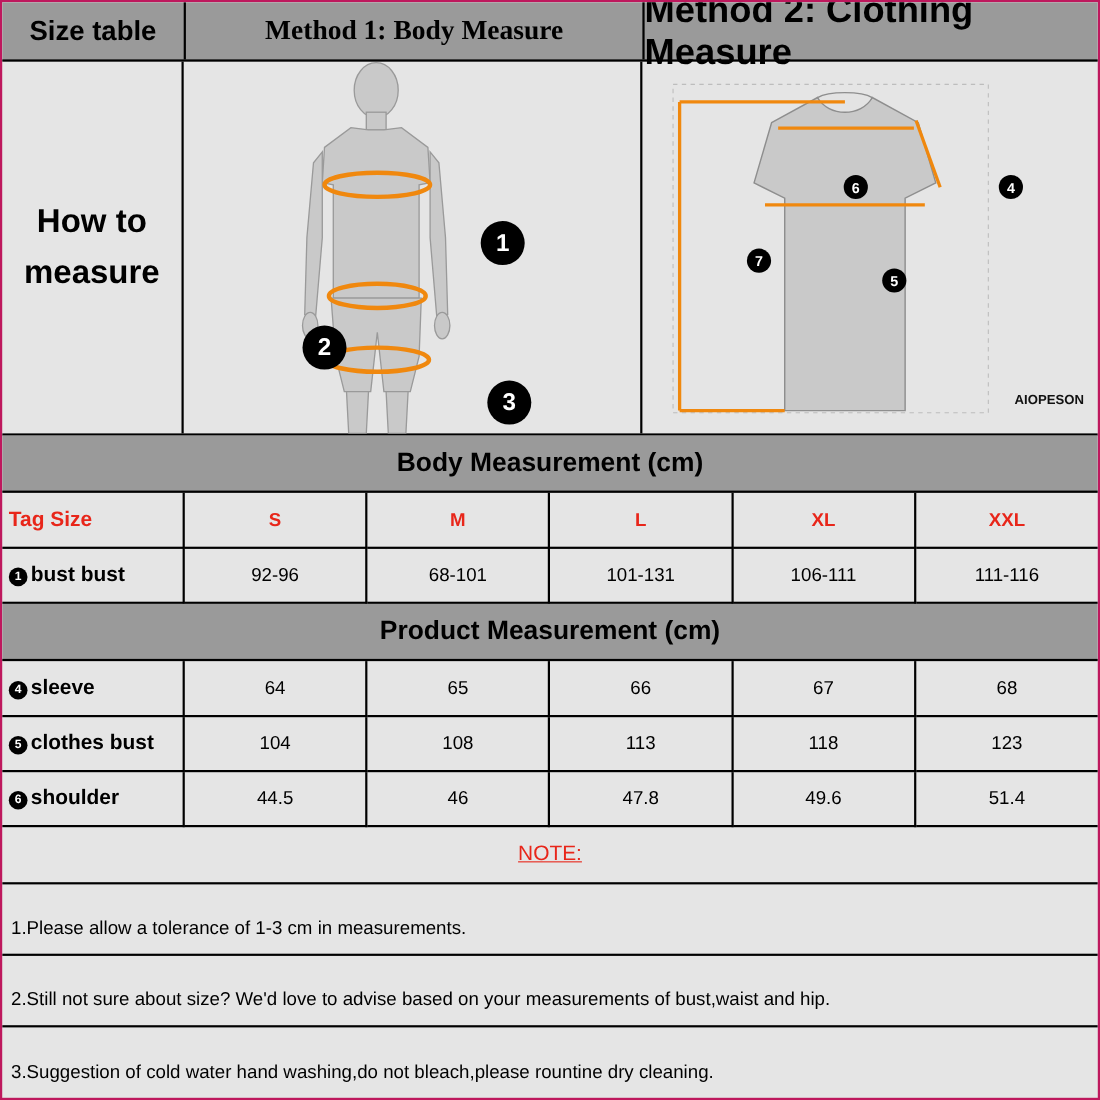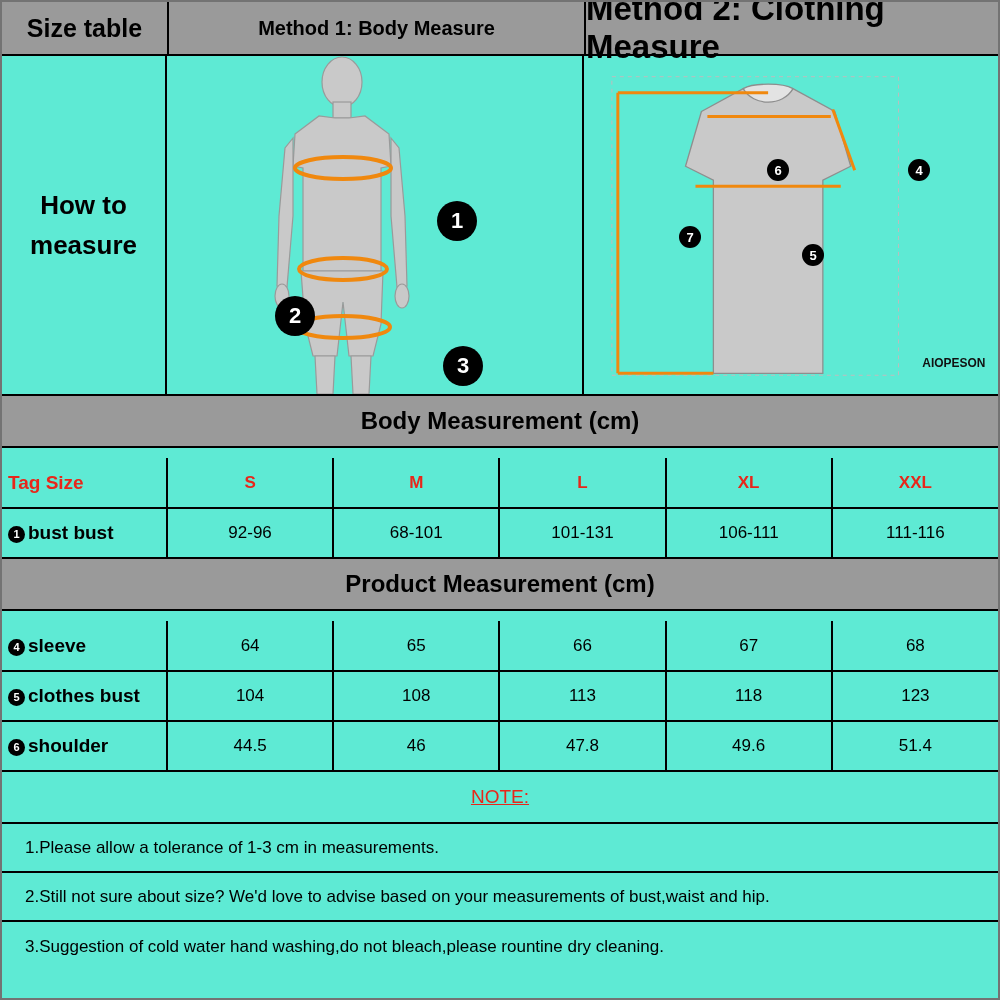--- a/index.html
+++ b/index.html
@@ -9,23 +9,23 @@
   }
   body {
     font-family: "Liberation Sans", sans-serif;
     color: #000;
   }
   .page {
     width: 1000px;
     height: 1000px;
     position: relative;
     box-sizing: border-box;
-    border: 2px solid #737373;
+    border: 2px solid #be185d;
     overflow: hidden;
-    background: #5eead4;
+    background: #e5e5e5;
   }
 
   
   .top-head {
     display: flex;
     height: 52px;
     border-bottom: 2px solid #000;
     background: #9a9a9a;
   }
   .top-head > div {
@@ -35,42 +35,43 @@
     font-weight: bold;
     color: #000;
   }
   .th-1 {
     width: 165px;
     font-size: 25px;
     border-right: 2px solid #000;
   }
   .th-2 {
     width: 415px;
-    font-size: 20px;
-    border-right: 2px solid #000;
+    font-size: 25px;
+    border-right: 2px solid #000;
+    font-family: Liberation Serif, serif;
   }
   .th-3 {
     flex: 1;
     font-size: 33px;
   }
 
   
   .illus-row {
     display: flex;
     height: 338px;
     border-bottom: 2px solid #000;
   }
   .illus-label {
     width: 165px;
     border-right: 2px solid #000;
     display: flex;
     align-items: center;
     justify-content: center;
     text-align: center;
-    font-size: 26px;
+    font-size: 30px;
     font-weight: bold;
     line-height: 1.55;
     box-sizing: border-box;
   }
   .illus-body {
     width: 415px;
     border-right: 2px solid #000;
     position: relative;
   }
   .illus-cloth {
@@ -93,21 +94,20 @@
     justify-content: center;
     font-size: 24px;
     font-weight: bold;
   }
 
   
   table.meas {
     width: 100%;
     border-collapse: collapse;
     table-layout: fixed;
-    margin-top: 10px;
   }
   table.meas td {
     border-right: 2px solid #000;
     border-bottom: 2px solid #000;
     height: 50px;
     text-align: center;
     font-size: 17px;
     box-sizing: border-box;
   }
   table.meas td:last-child { border-right: none; }
@@ -151,24 +151,25 @@
     justify-content: center;
     color: #e8261a;
     font-size: 19px;
     border-bottom: 2px solid #000;
     text-decoration: underline;
   }
   .note-line {
     height: 49px;
     display: flex;
     align-items: center;
-    padding-left: 23px;
+    padding-left: 8px;
     font-size: 17px;
     border-bottom: 2px solid #000;
     box-sizing: border-box;
+    margin-top: 16px;
   }
   .note-line:last-child { border-bottom: none; }
   .num-circle {
     position: absolute;
     border-radius: 50%;
     background: #000;
     color: #fff;
     display: flex;
     align-items: center;
     justify-content: center;

